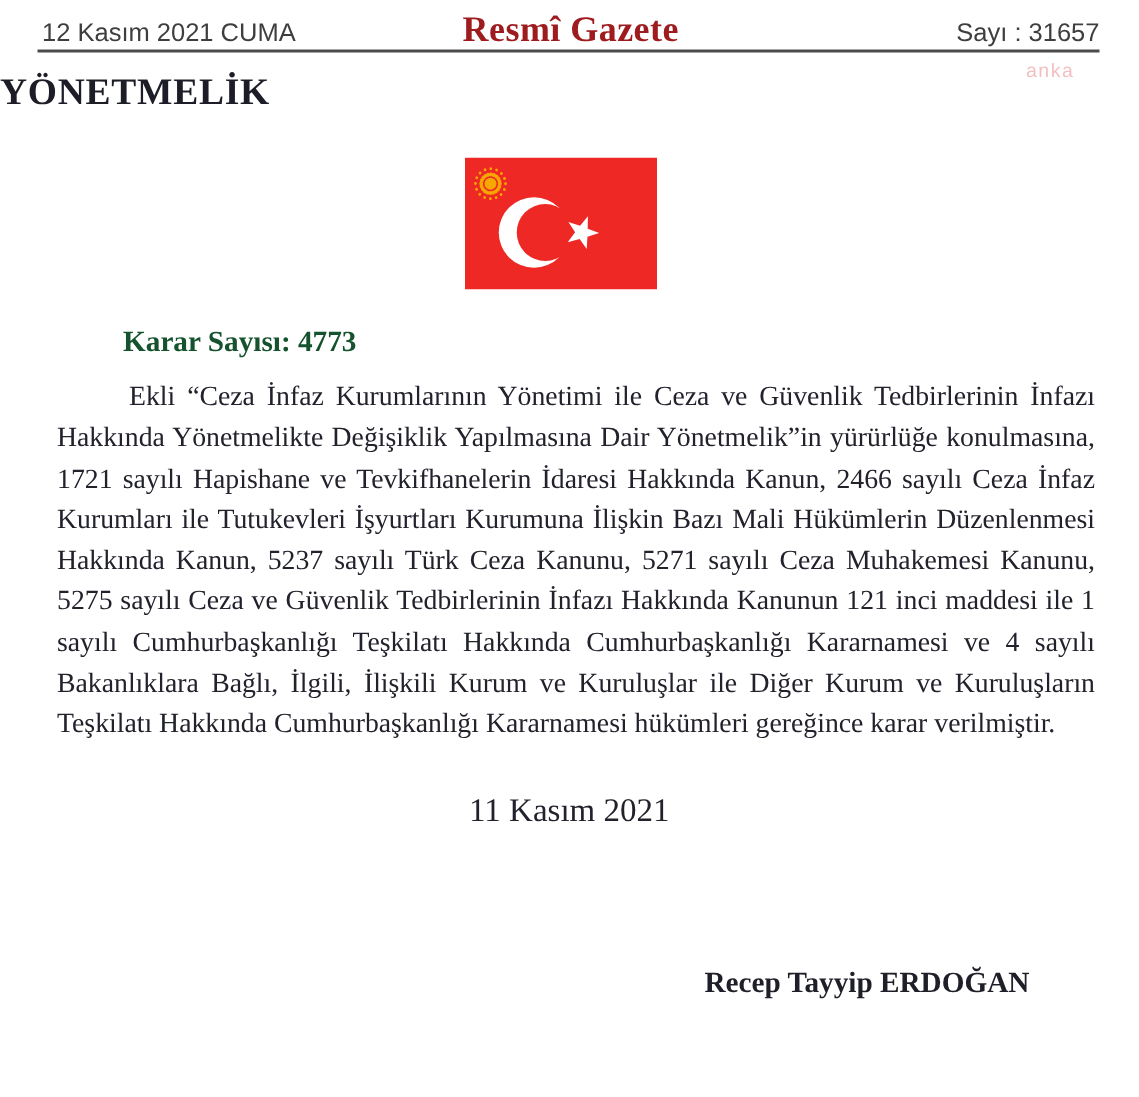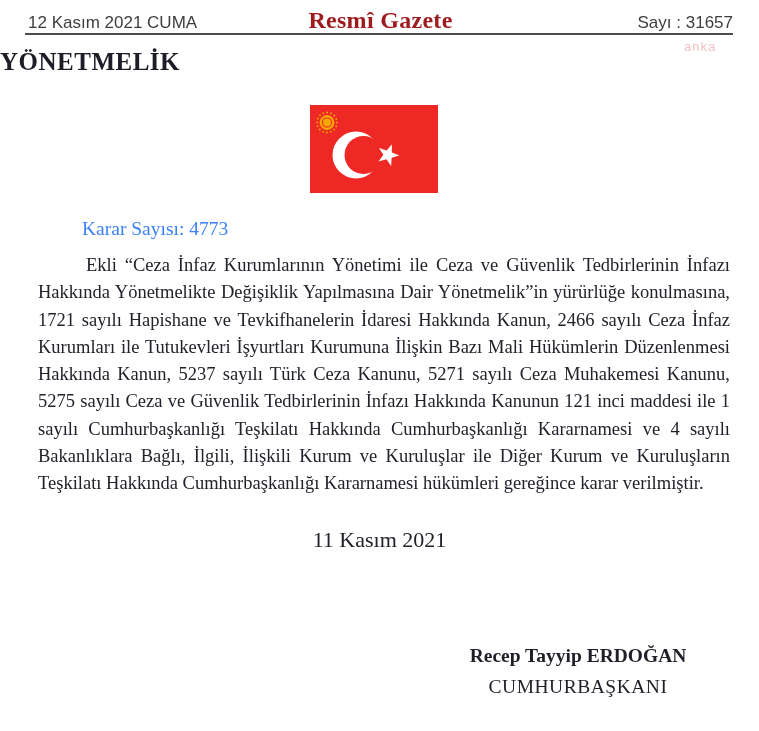--- a/index.html
+++ b/index.html
@@ -50,21 +50,21 @@
     font-weight:bold;font-size:25px;color:#1d1d28;
     letter-spacing:.5px;
   }
 
   
   .flag{position:absolute;left:310px;top:105px;width:128px;height:88px;}
 
   
   .decision-number{
     position:absolute;left:82px;top:218px;
-    font-weight:normal;font-size:19.5px;color:#3b82f6;
+    font-weight:bold;font-size:19.5px;color:#14532d;
   }
   .paragraph{
     position:absolute;left:38px;top:252px;width:692px;
     color:#22222c;overflow:hidden;
   }
   .pline{
     font-size:18.5px;line-height:27.3px;height:27.3px;
     white-space:nowrap;
     text-align:justify;text-align-last:justify;
   }
@@ -125,16 +125,15 @@
     <div class="pline">5275 sayılı Ceza ve Güvenlik Tedbirlerinin İnfazı Hakkında Kanunun 121 inci maddesi ile 1</div>
     <div class="pline">sayılı Cumhurbaşkanlığı Teşkilatı Hakkında Cumhurbaşkanlığı Kararnamesi ve 4 sayılı</div>
     <div class="pline">Bakanlıklara Bağlı, İlgili, İlişkili Kurum ve Kuruluşlar ile Diğer Kurum ve Kuruluşların</div>
     <div class="pline last">Teşkilatı Hakkında Cumhurbaşkanlığı Kararnamesi hükümleri gereğince karar verilmiştir.</div>
   </div>
 
   <div class="decision-date">11 Kasım 2021</div>
 
   <div class="signature">
     <div class="sig-name">Recep Tayyip ERDOĞAN</div>
-    <div class="sig-title">CUMHURBAŞKANI</div>
   </div>
 
 </div>
 
 </body></html>

